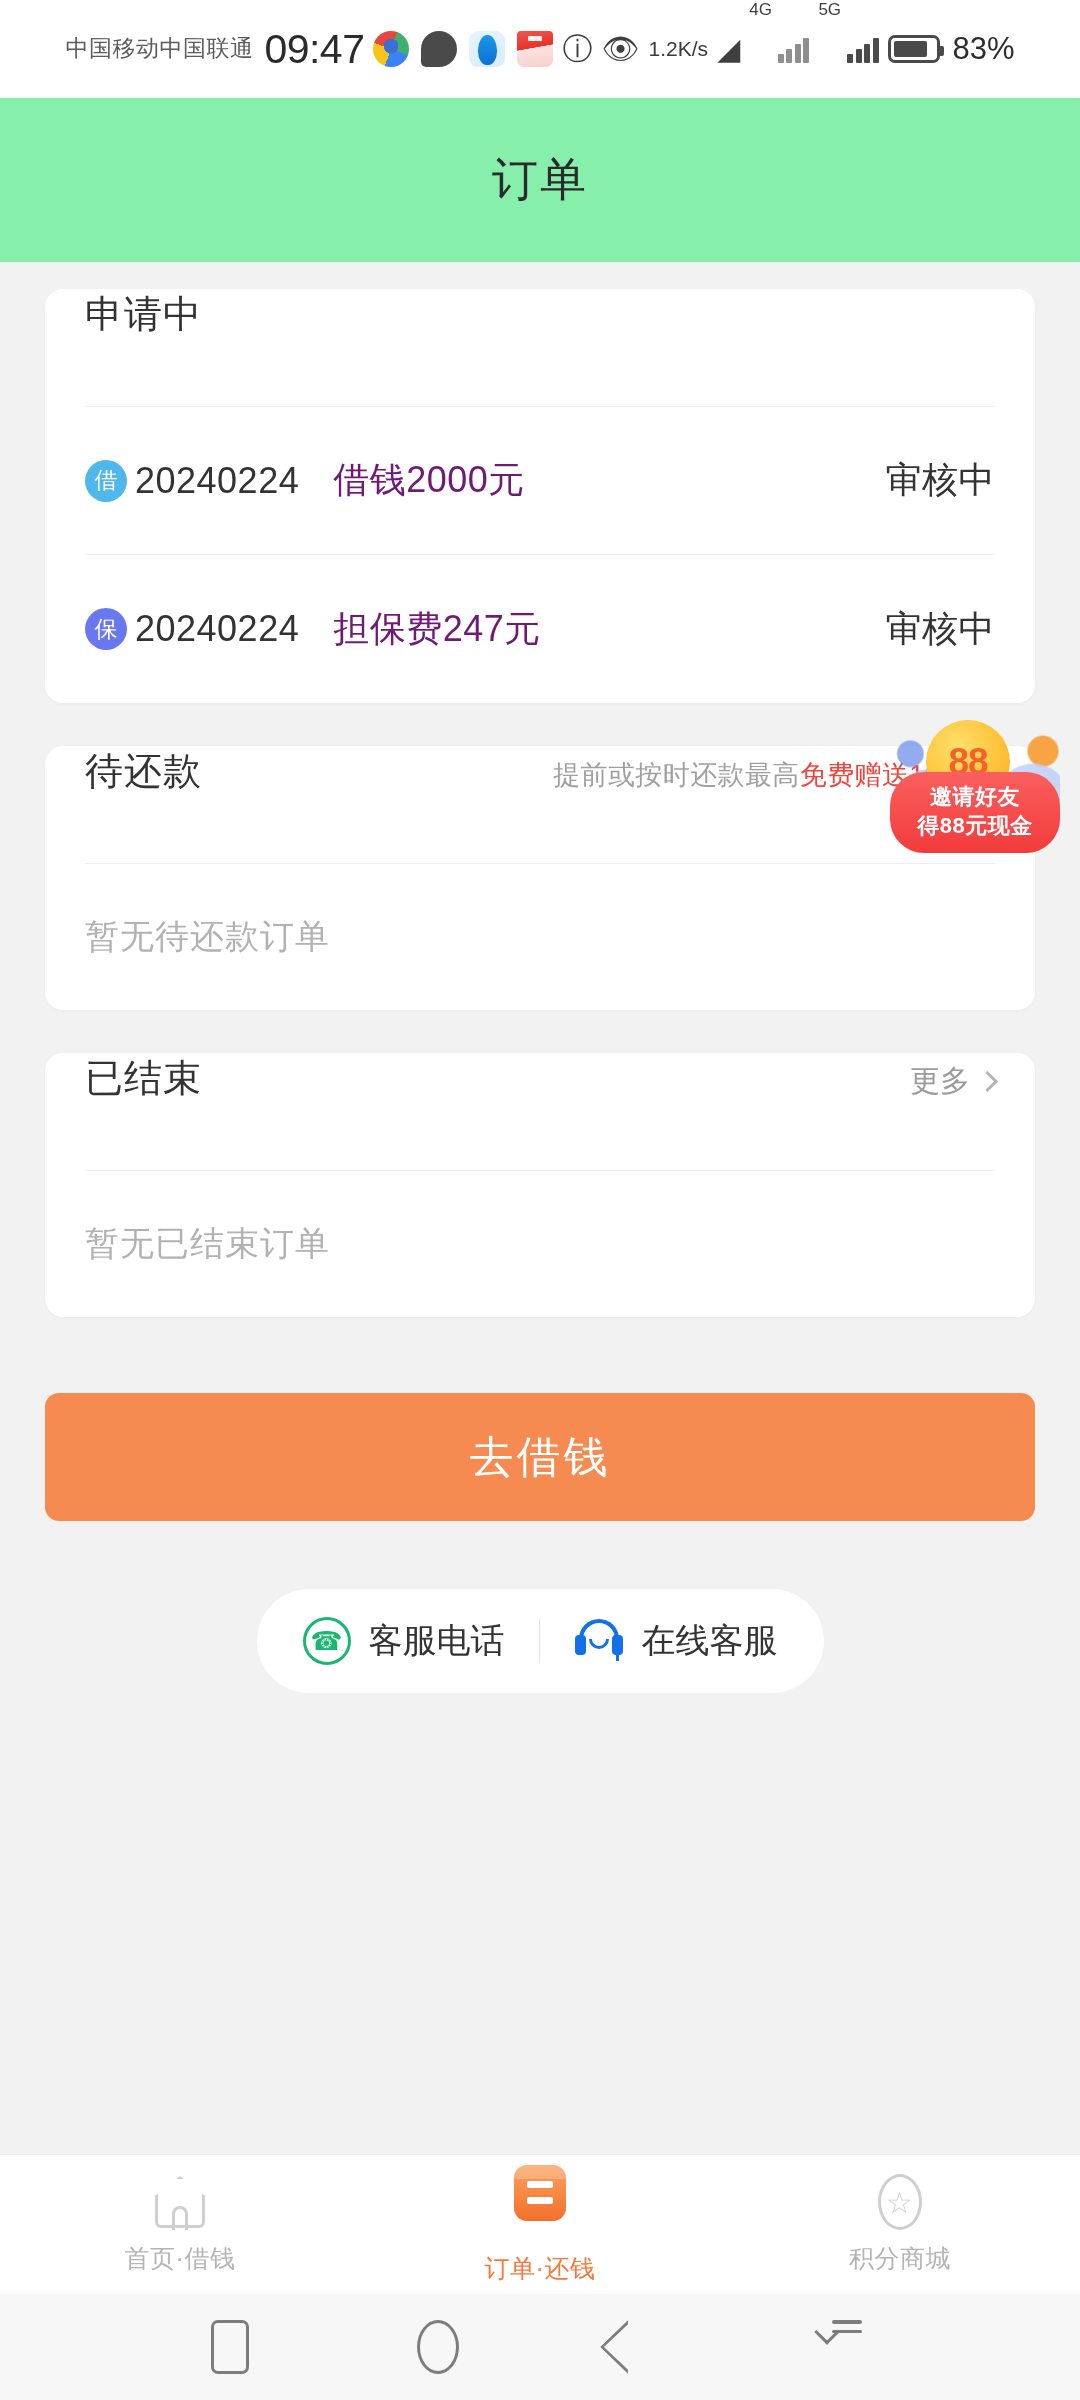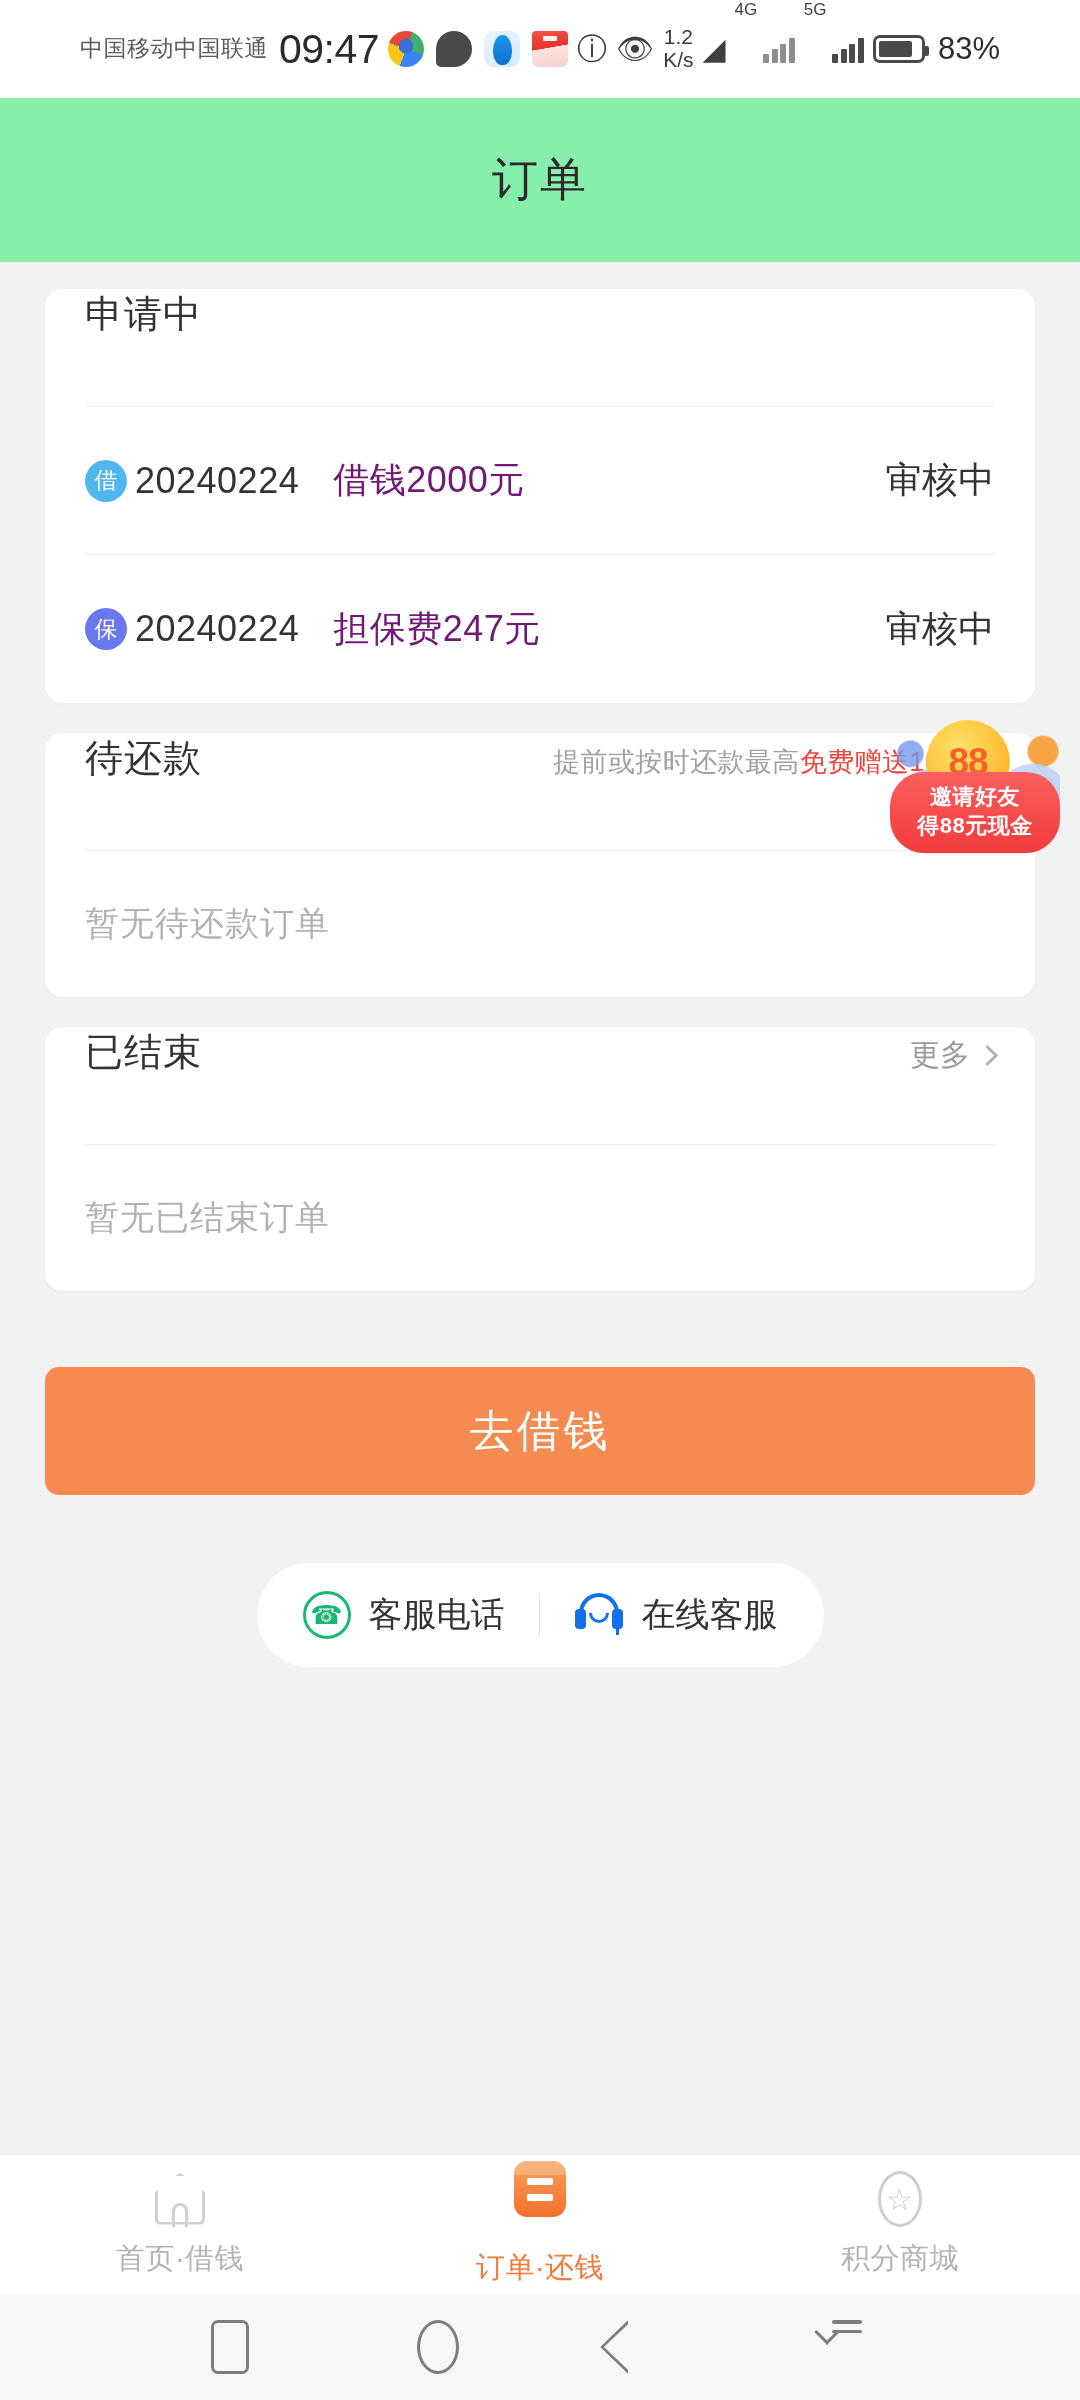--- a/index.html
+++ b/index.html
@@ -41,21 +41,21 @@
     border-radius:50% 50% 45% 45%;
     background:linear-gradient(180deg,#1899e8 0%,#0f6fd0 100%);
   }
   .ic-red{
     border-radius:4px 4px 7px 7px;
     background:linear-gradient(170deg,#f0564a 0%,#e8332b 46%,#fbe3e0 47%,#f7cfcb 100%);
     position:relative;
   }
   .ic-red::after{ content:""; position:absolute; left:11px; top:5px; width:14px; height:5px; background:#fff3f2; border-radius:1px;}
   .sb-glyph{ font-size:30px; color:#3f3f3f; line-height:1; }
-  .netspeed{ display:flex; flex-direction:column; align-items:center; font-size:21px; color:#3a3a3a; line-height:1.08;}
+  .netspeed{ display:flex; align-items:center; font-size:21px; color:#3a3a3a; line-height:1.08;}
   .sig{ display:flex; align-items:flex-end; gap:2.5px; height:27px; }
   .sig i{ width:6px; background:#8e8e8e; border-radius:1px; display:block;}
   .sig i:nth-child(1){height:9px} .sig i:nth-child(2){height:14px}
   .sig i:nth-child(3){height:19px} .sig i:nth-child(4){height:25px}
   .sig.dark i{ background:#4a4a4a; }
   .gtag{ font-size:17px; color:#3f3f3f; margin-right:-3px; align-self:flex-start; }
   .battery{
     width:52px;height:28px;border:3px solid #4a4a4a;border-radius:7px;
     position:relative; display:flex; align-items:center; padding:3px;
   }
@@ -70,21 +70,21 @@
     border-bottom:1px solid #ededed;
   }
   .header-title{ font-size:46px; color:#2b2b2b; letter-spacing:2px; }
 
   
   .content{
     position:absolute; top:263px; left:0; right:0; bottom:246px;
     background:#f2f2f2; padding:26px 45px 0 45px;
   }
   .card{
-    background:#fff; border-radius:18px; margin-bottom:30px;
+    background:#fff; border-radius:18px; margin-bottom:43px;
     padding:0 40px; box-shadow:0 1px 3px rgba(0,0,0,.04);
   }
   .card-head{
     display:flex; align-items:baseline; justify-content:space-between;
     height:118px; border-bottom:1px solid #eeeeee; position:relative;
   }
   .card-title{ font-size:38px; color:#333333; letter-spacing:1px; }
   .card-sub{ font-size:27px; color:#a0a0a0; letter-spacing:.4px; white-space:nowrap;}
   .card-sub .hl{ color:#f0453c; }
   .more{ display:flex; align-items:center; gap:10px; font-size:30px; color:#9b9b9b;}
@@ -167,21 +167,21 @@
     font-size:22px; line-height:1.33; letter-spacing:.5px; font-weight:bold;
   }
 
   
   .tabbar{
     position:absolute; left:0; right:0; bottom:106px; height:140px;
     background:#fff; border-top:1px solid #ececec;
     display:flex; align-items:center;
   }
   .tab{ flex:1; display:flex; flex-direction:column; align-items:center; gap:12px; cursor:pointer;}
-  .tab-label{ font-size:29px; color:#b4b4b4; letter-spacing:.5px;}
+  .tab-label{ font-size:25px; color:#b4b4b4; letter-spacing:.5px;}
   .tab.active .tab-label{ color:#f4793a;margin-top:19px; }
   .ti{ width:56px;height:56px; position:relative; }
   .ti-home{ }
   .ti-home .roof{
     position:absolute; left:3px; top:2px; width:50px; height:52px;
     border:3px solid #cfcfcf; border-radius:10px 10px 6px 6px;
     clip-path:polygon(50% 0,100% 38%,100% 100%,0 100%,0 38%);
   }
   .ti-home .door{
     position:absolute; left:20px; bottom:0; width:16px; height:24px;

